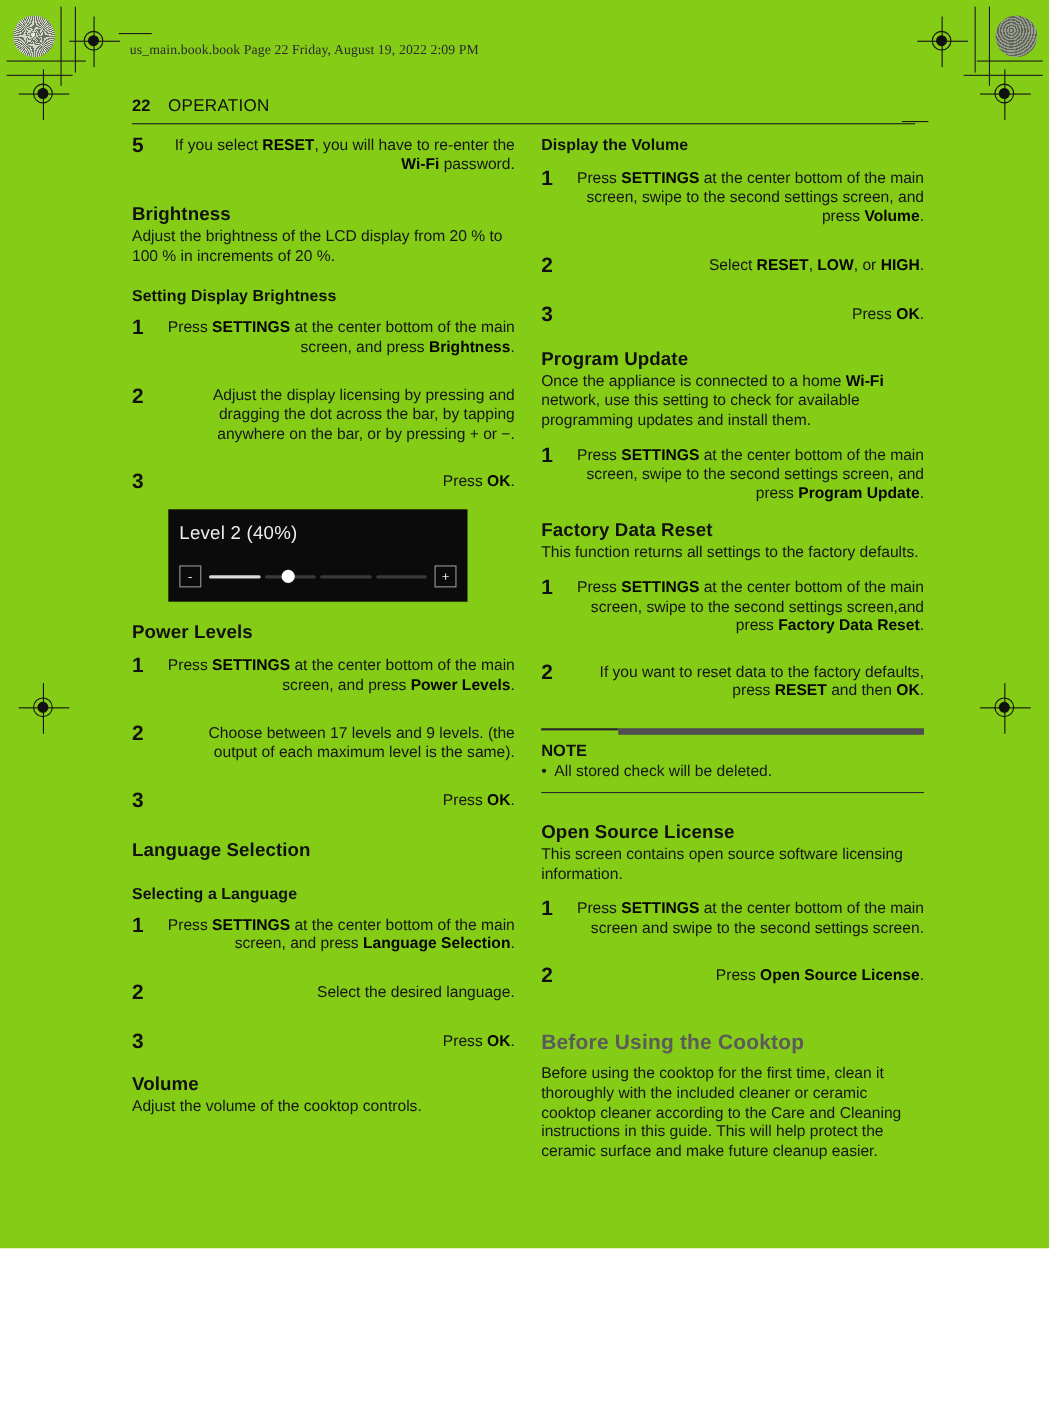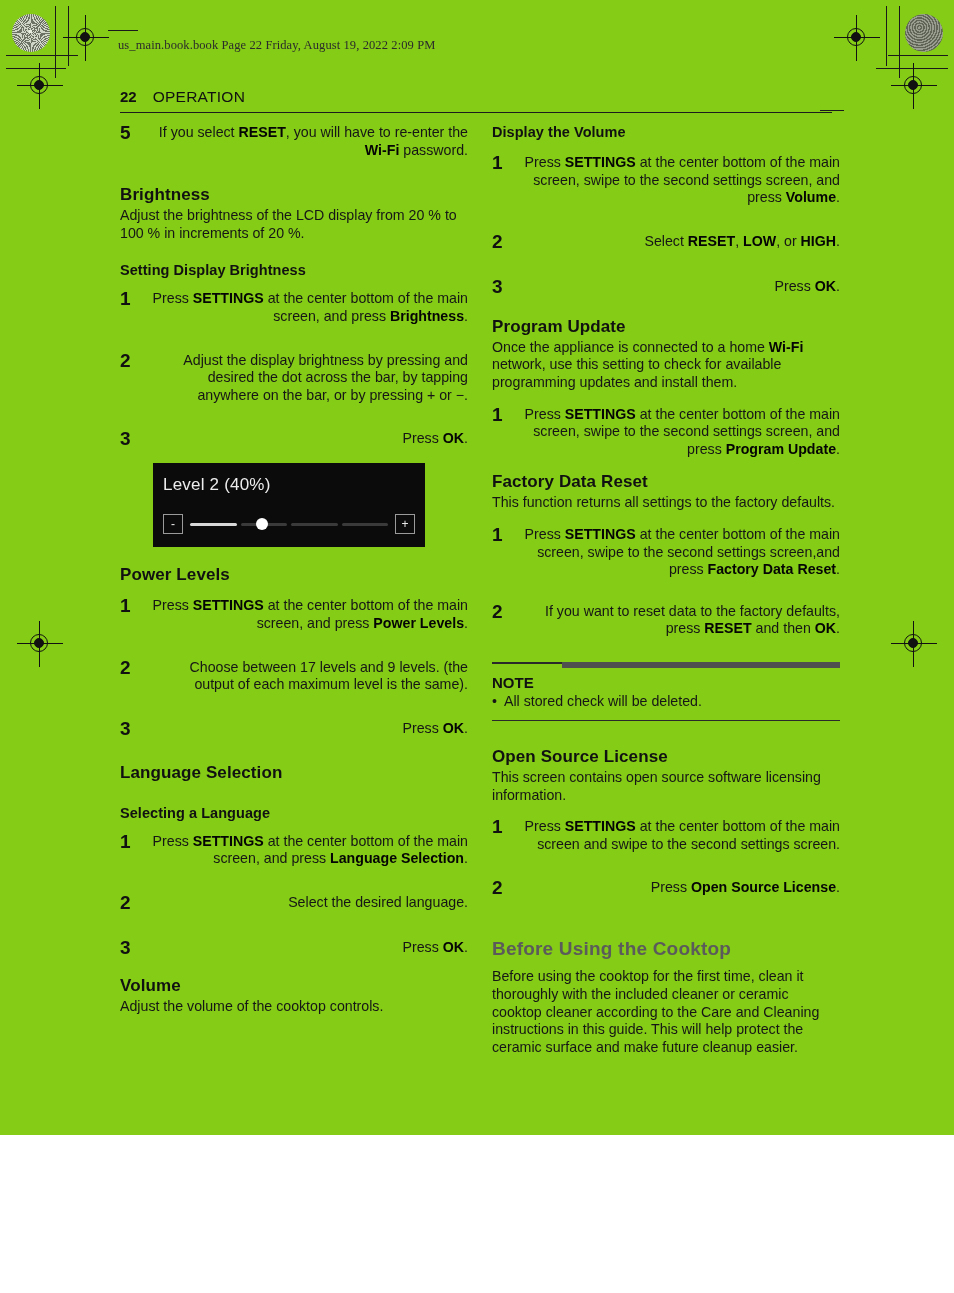--- a/index.html
+++ b/index.html
@@ -390,21 +390,21 @@
 
       <div class="step">
         <div class="num">1</div>
         <div class="txt">Press <b>SETTINGS</b> at the center bottom of the main screen, and press <b>Brightness</b>.</div>
       </div>
 
       <div class="sp26"></div>
 
       <div class="step">
         <div class="num">2</div>
-        <div class="txt">Adjust the display brightness by pressing and desired the dot across the bar, by tapping anywhere on the bar, or by pressing + or −.</div>
+        <div class="txt">Adjust the display licensing by pressing and dragging the dot across the bar, by tapping anywhere on the bar, or by pressing + or −.</div>
       </div>
 
       <div class="sp26"></div>
 
       <div class="step">
         <div class="num">3</div>
         <div class="txt">Press <b>OK</b>.</div>
       </div>
 
       <div class="sp14"></div>

